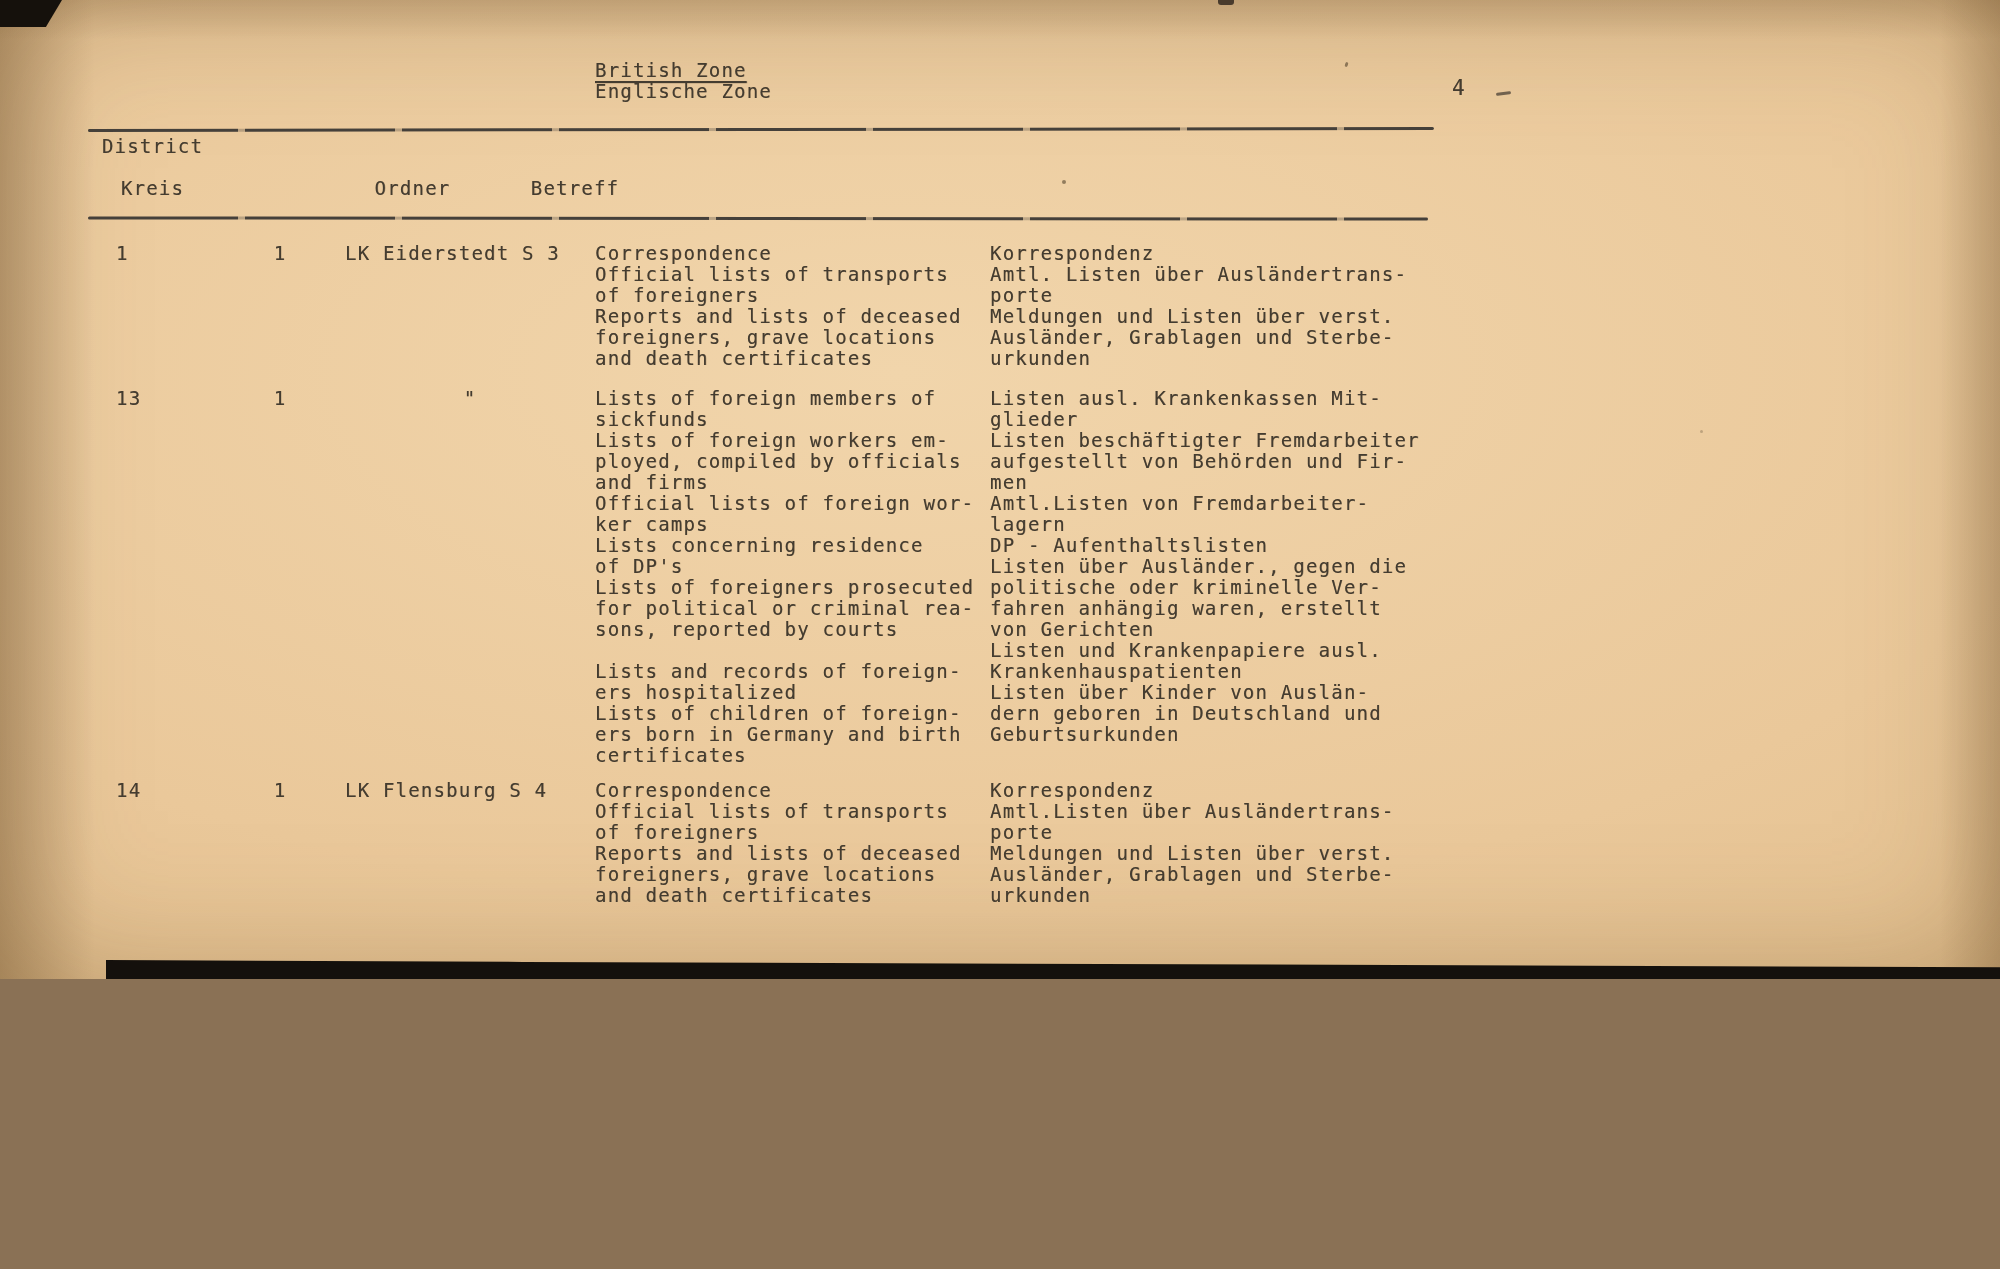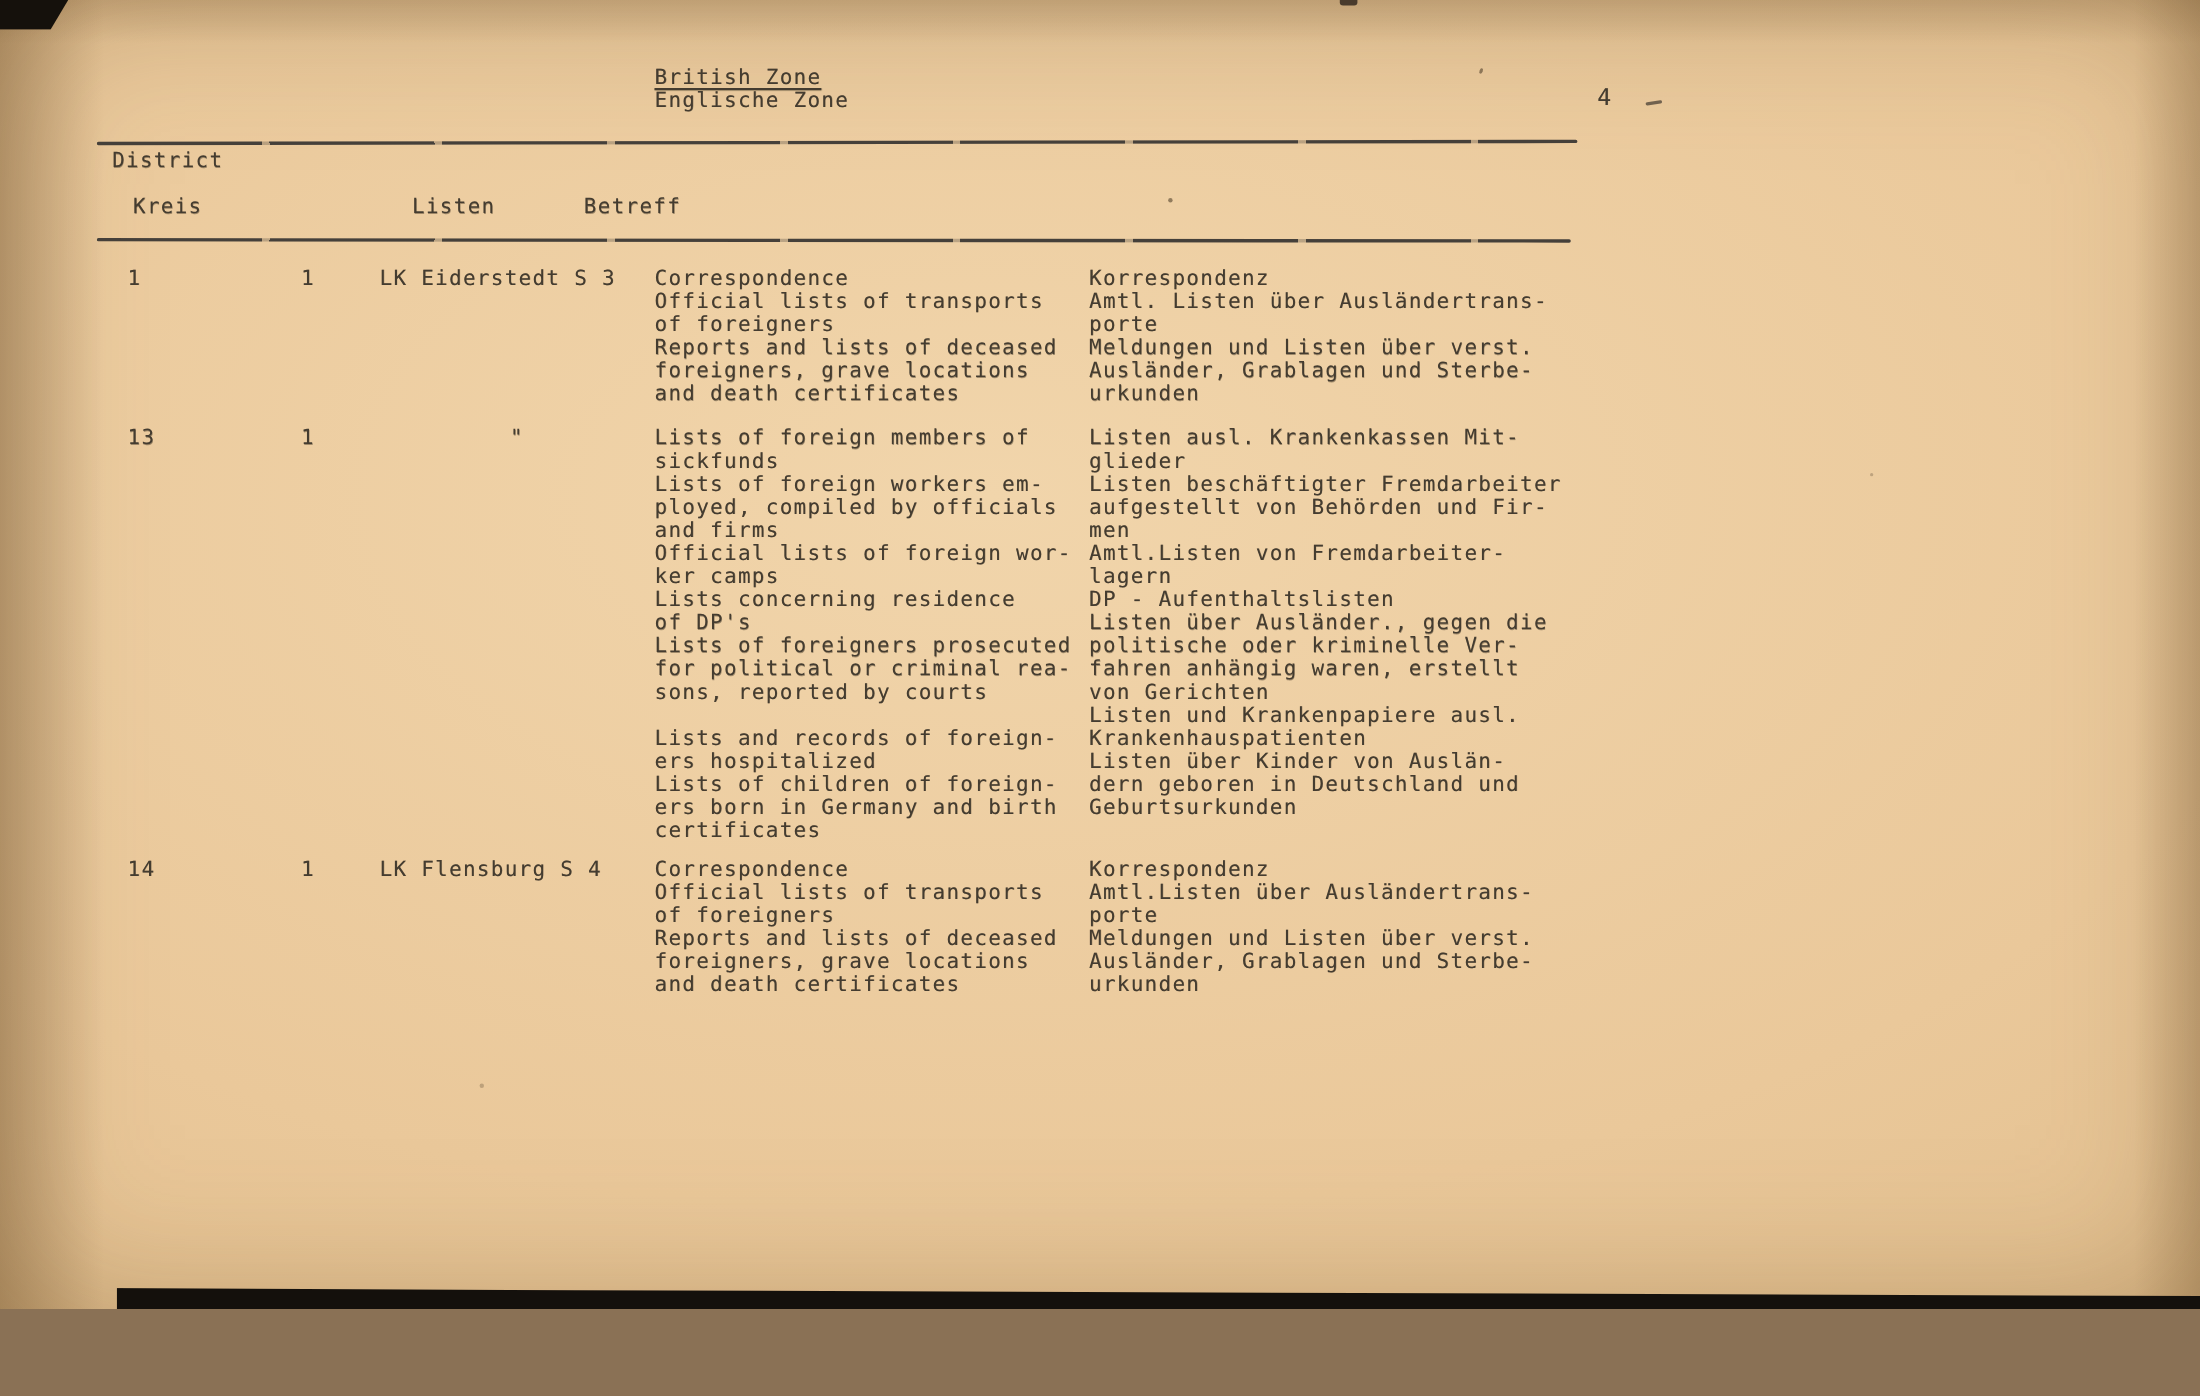--- a/index.html
+++ b/index.html
@@ -1,18 +1,18 @@
 <!DOCTYPE html>
 <html><head>
 <meta charset="utf-8">
 <style>
   html,body{margin:0;padding:0;background:#8a7155;}
   .scan{
     position:relative;
-    width:2000px;height:1190px;
+    width:2000px;height:979px;
     overflow:hidden;
     background:
       radial-gradient(120% 110% at 45% 38%, #f1d5ab 0%, #eac89a 50%, #e2bf8e 78%, #d2ae7c 100%);
     box-shadow: inset 0 0 140px rgba(110,78,35,.35);
     font-family:"DejaVu Sans Mono","Liberation Mono",monospace;
     color:#443c30;
     font-size:19px;
     line-height:21px;
     letter-spacing:1.2px;
   }
@@ -93,21 +93,21 @@
 
   <div class="rule rule-top"></div>
   <div class="rule rule-mid"></div>
 
   <div class="hdr ink">
     <div class="cell c-district">District
 
 Kreis</div>
     <div class="cell c-subject">
 
-Listen</div>
+Ordner</div>
     <div class="cell c-betreff">
 
 Betreff</div>
   </div>
 
   <div class="rows ink">
 
     <div class="row">
       <div class="cell c-item">1</div>
       <div class="cell c-folder">1</div>

